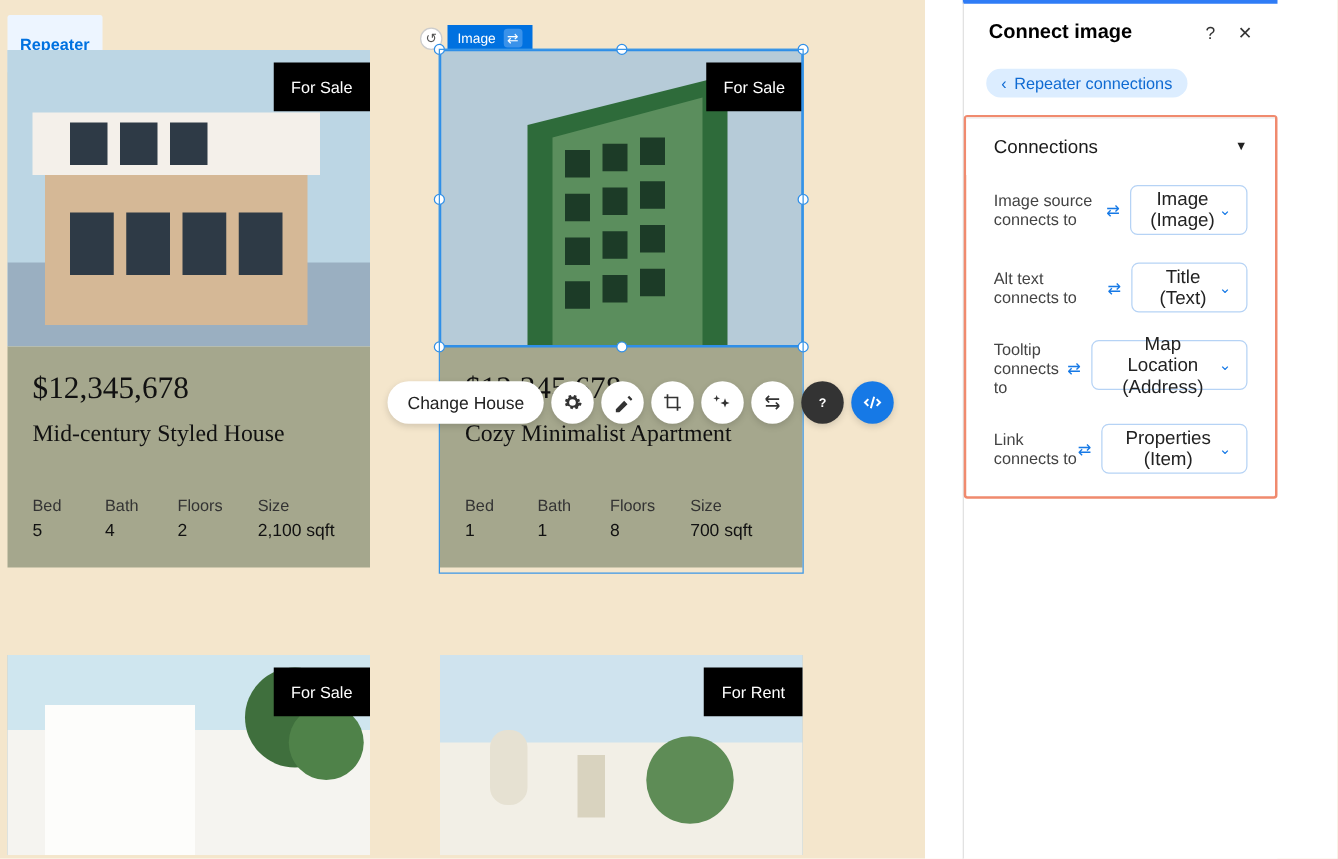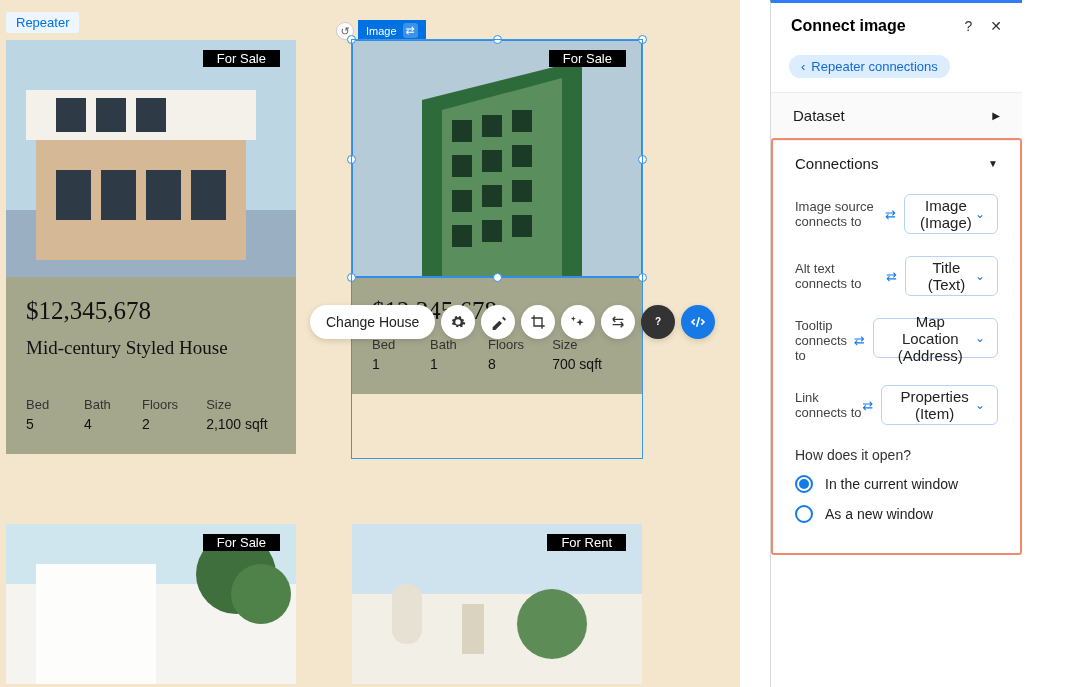--- a/index.html
+++ b/index.html
@@ -36,22 +36,23 @@
     height: 100%;
   }
 
   .repeater-tag {
     position: absolute;
     top: 12px;
     left: 6px;
     background: #edf5ff;
     color: #0071e0;
     font-size: 13px;
-    padding: 3px 10px;
+    padding: 16px 10px;
     border-radius: 2px;
+    font-weight: bold;
   }
 
   .grid {
     display: grid;
     grid-template-columns: 290px 290px;
     gap: 70px 56px;
     padding-top: 0;
   }
   .card {
     display: flex;
@@ -63,25 +64,25 @@
     height: 237px;
     background: #b8cdd8;
     display: flex;
     justify-content: flex-end;
     position: relative;
   }
   .card-image svg { width: 100%; height: 100%; display: block; }
   .status-badge {
     position: absolute;
     top: 10px;
-    right: 16px;
+    right: 0;
     background: #000;
     color: #fff;
     font-size: 13px;
-    padding: 1px 14px;
+    padding: 12px 14px;
   }
   .card-body {
     background: #a5a78d;
     padding: 20px 16px 22px 20px;
   }
   .card-price {
     font-family: Georgia, "Times New Roman", serif;
     font-size: 25px;
     color: #111;
     margin-bottom: 12px;
@@ -371,20 +372,21 @@
           <div class="sel-handle h-ne"></div>
           <div class="sel-handle h-w"></div>
           <div class="sel-handle h-e"></div>
           <div class="sel-handle h-sw"></div>
           <div class="sel-handle h-s"></div>
           <div class="sel-handle h-se"></div>
         </div>
         <div class="sel-full-border"></div>
         <div class="card-body">
           <div class="card-price">$12,345,678</div>
+          <div class="card-title">Cozy Minimalist Apartment</div>
           <div class="specs">
             <div class="spec">
                 <span class="spec-label">Bed</span>
                 <span class="spec-value">1</span>
               </div>
             <div class="spec">
                 <span class="spec-label">Bath</span>
                 <span class="spec-value">1</span>
               </div>
             <div class="spec">
@@ -480,24 +482,20 @@
     </div>
   </div>
 
   <div class="crumb-row">
     <span class="crumb">
       <span>‹</span>
       <span>Repeater connections</span>
     </span>
   </div>
 
-  <div class="section-row">
-    <span>Dataset</span>
-    <span class="chev-small">▶</span>
-  </div>
 
   <div class="highlight-box">
 
     <div class="section-row open">
       <span>Connections</span>
       <span class="chev-small">▼</span>
     </div>
 
     <div class="conn-body">
 
@@ -538,28 +536,17 @@
         <div class="field-label-row">
           <span>Link connects to</span>
           <span class="bind-ic">⇄</span>
         </div>
         <div class="select">
           <span>Properties (Item)</span>
           <span class="chev">⌄</span>
         </div>
       </div>
 
-      <div>
-        <div class="question">How does it open?</div>
-        <div class="radio-row">
-          <span class="radio checked"></span>
-          <span>In the current window</span>
-        </div>
-        <div class="radio-row">
-          <span class="radio unchecked"></span>
-          <span>As a new window</span>
-        </div>
-      </div>
 
     </div>
   </div>
 
 </div>
 
 </body></html>

